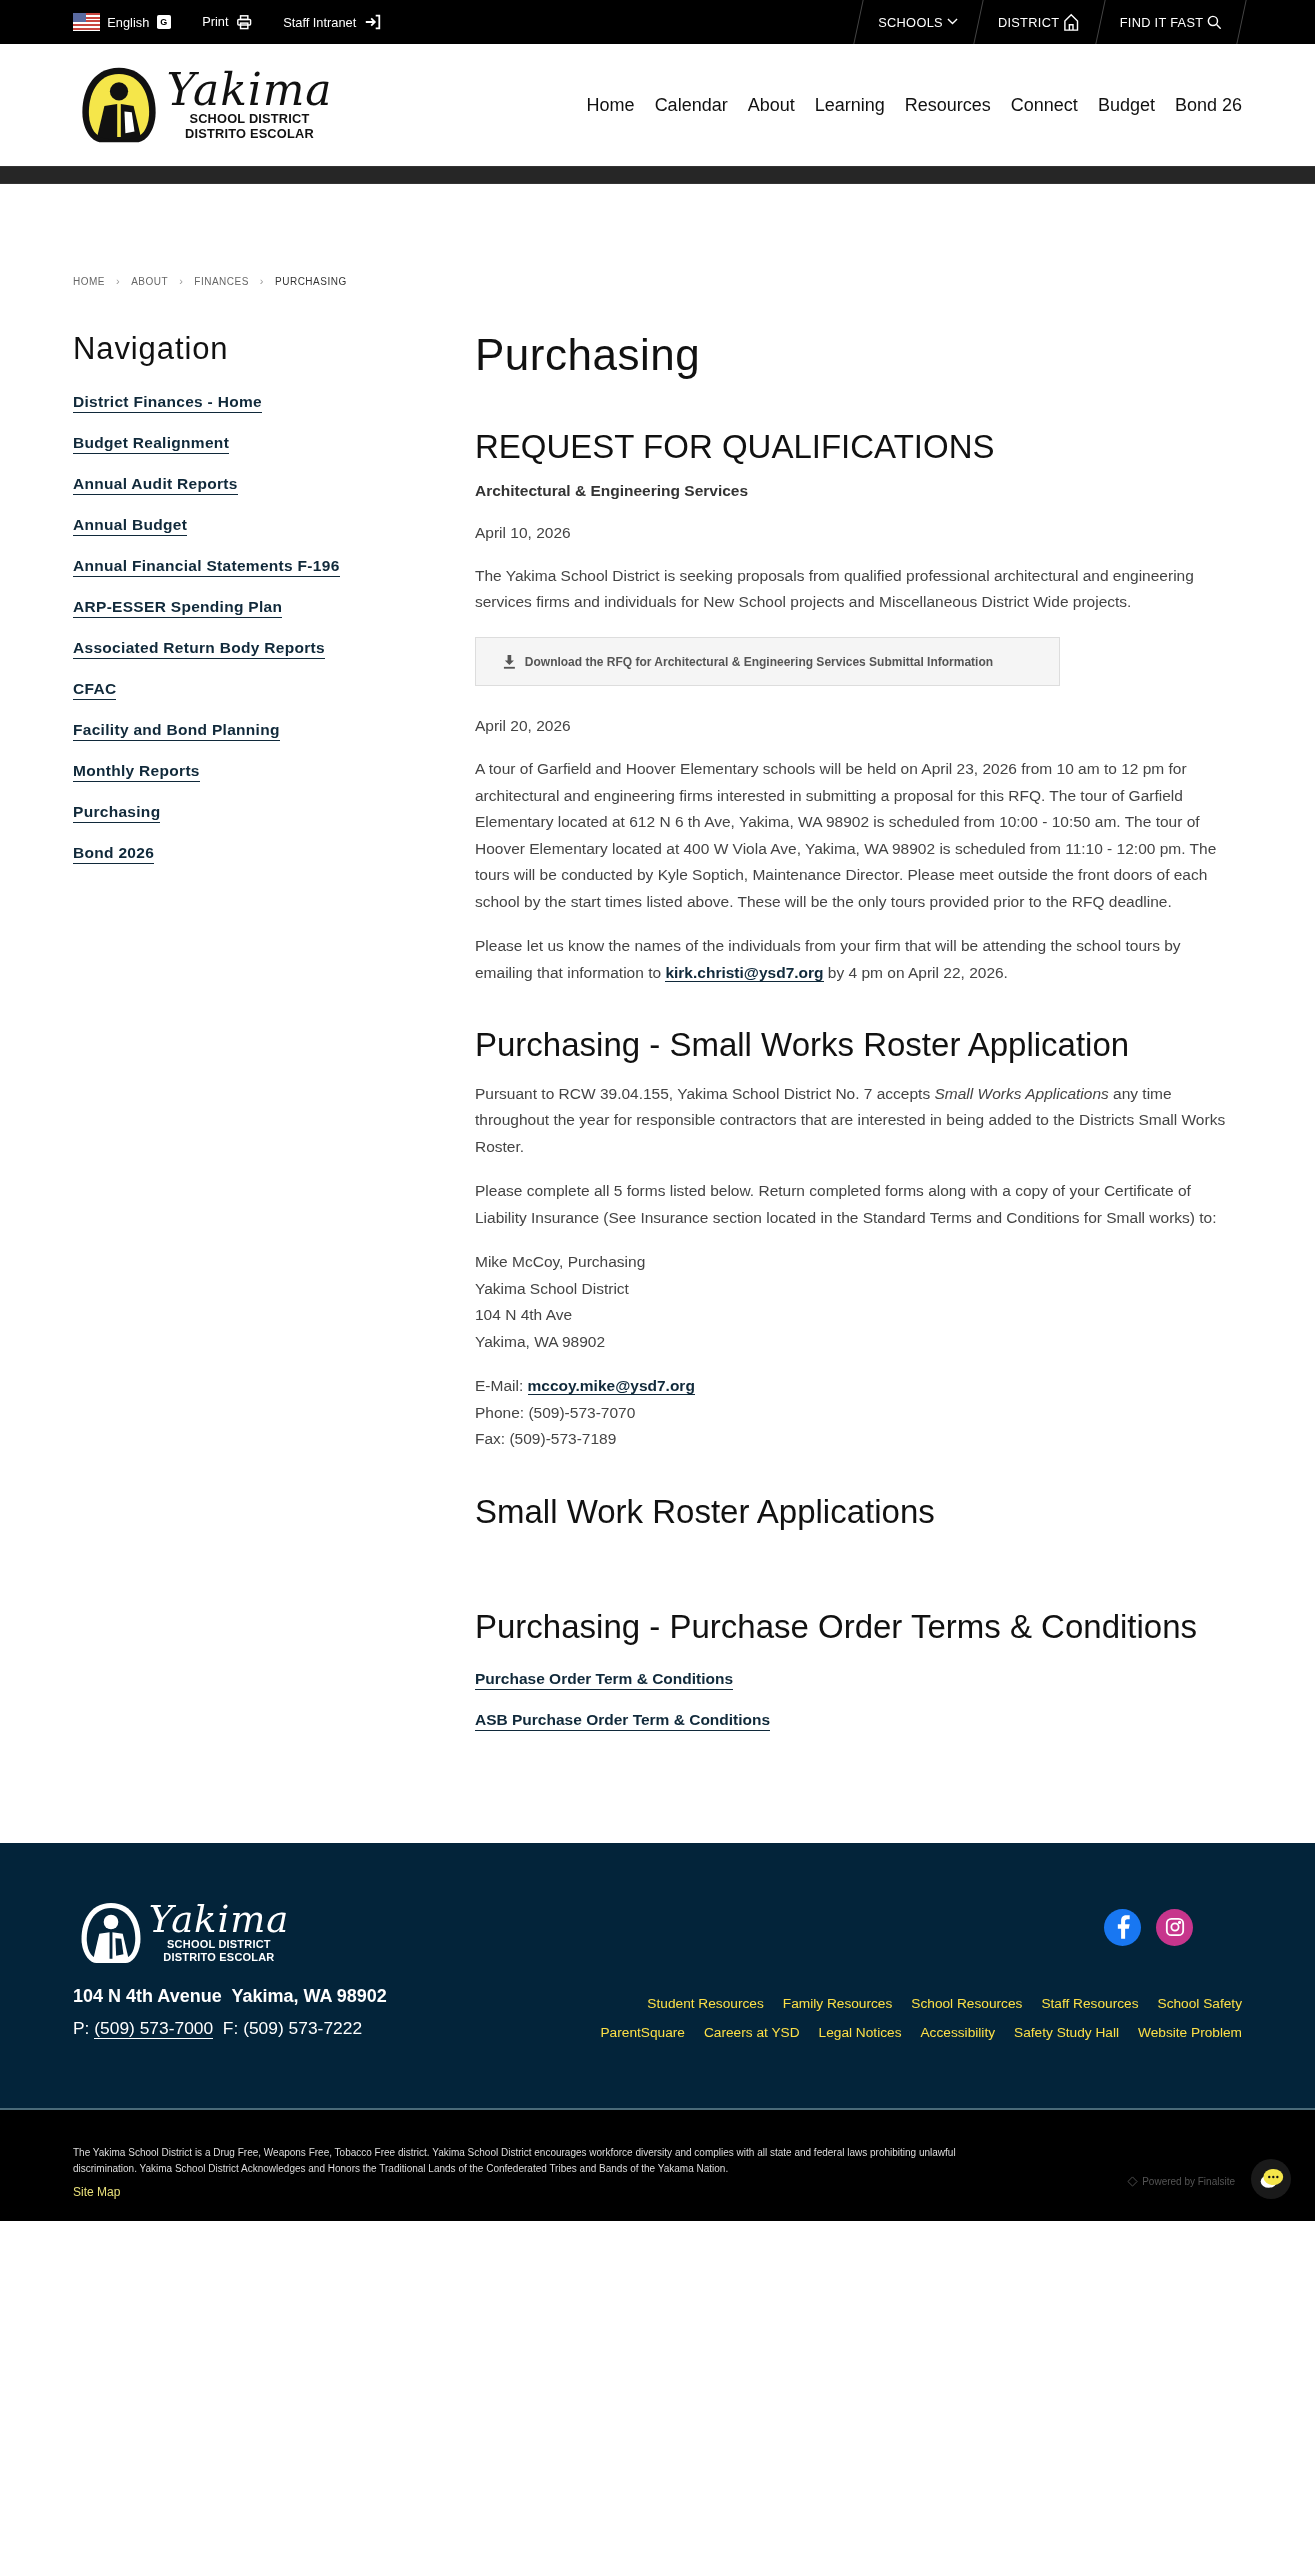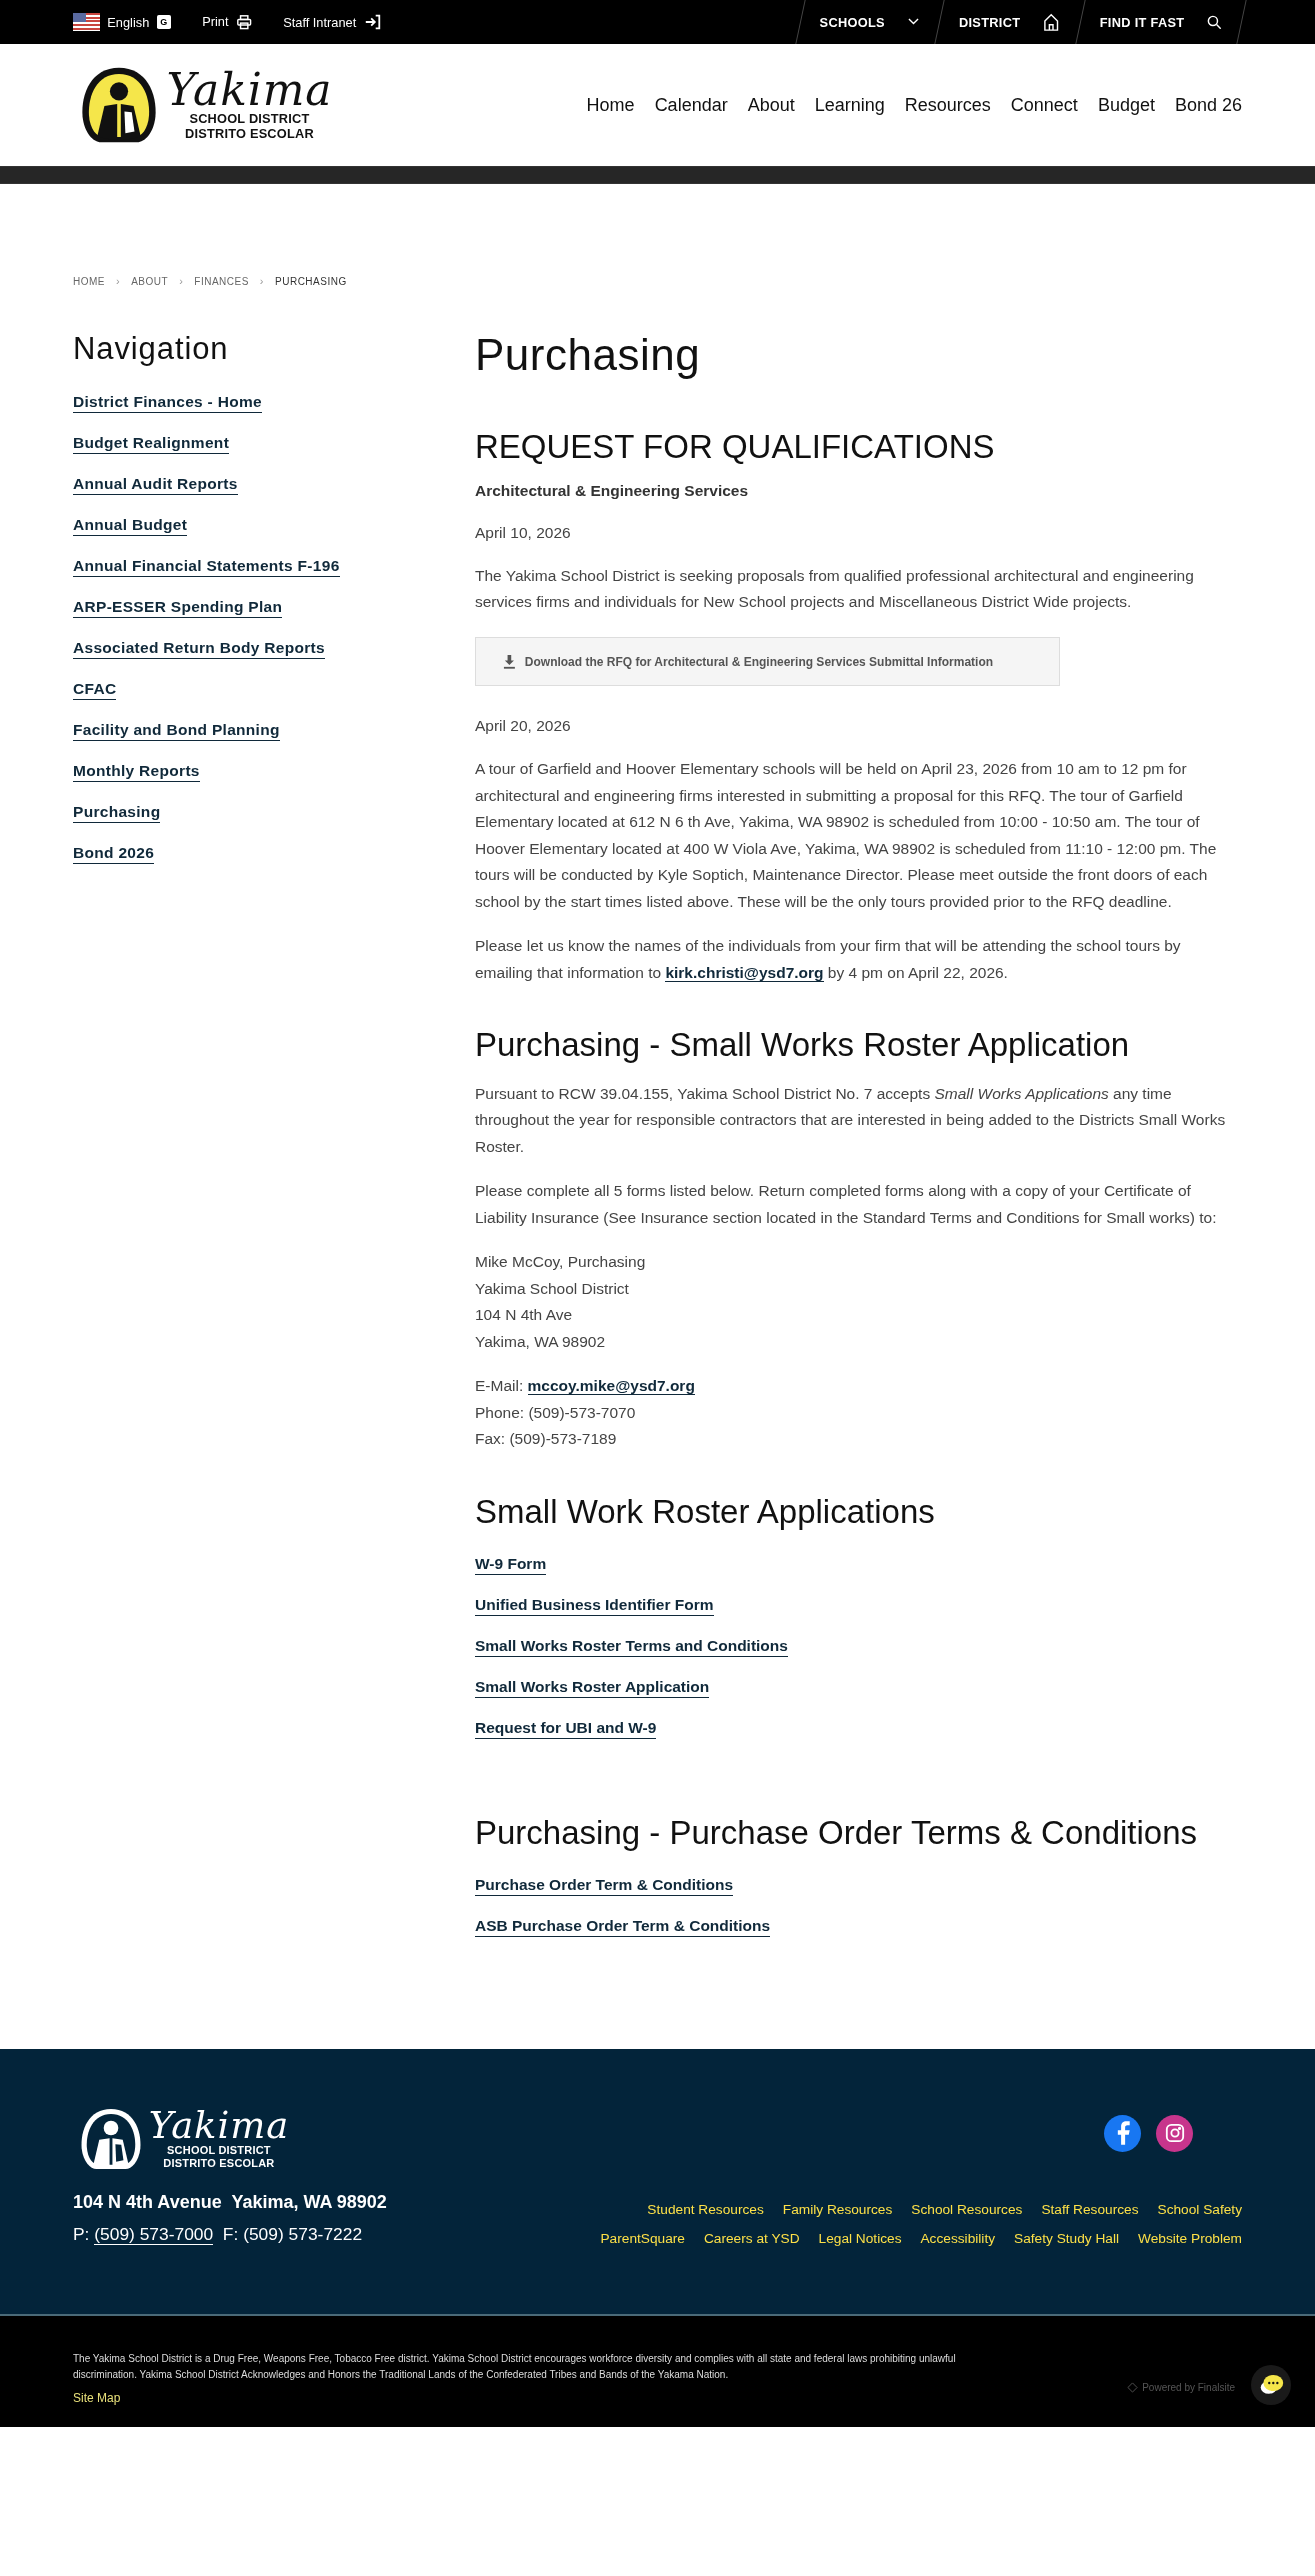--- a/index.html
+++ b/index.html
@@ -7,21 +7,21 @@
   body { font-family: "Liberation Sans", sans-serif; color: #222; }
 
   
   .utility-bar { height: 44px; background: #000; display: flex; align-items: center; justify-content: space-between; padding: 0 73px; color: #fff; font-family: "Liberation Sans", sans-serif; }
   .utility-left { display: flex; align-items: center; gap: 31px; font-size: 12.8px; }
   .util-item { display: flex; align-items: center; gap: 7.3px; color: #fff; text-decoration: none; cursor: pointer; text-align: right; }
   .flag { width: 27px; height: 18px; background: repeating-linear-gradient(#c9453e 0 1.8px, #fff 1.8px 3.7px); position: relative; }
   .flag::before { content: ""; position: absolute; left: 0; top: 0; width: 12.8px; height: 9px; background: #5a6aa0; }
   .gt-icon { width: 14.6px; height: 14.6px; background: #fff; color: #000; font-size: 9px; font-weight: bold; display: inline-flex; align-items: center; justify-content: center; border-radius: 1.8px; }
   .utility-right { display: flex; align-items: stretch; height: 44px; }
-  .util-tab { display: flex; align-items: center; gap: 23px; padding: 0 20px; font-size: 12.8px; font-weight: bold; letter-spacing: 0.3px; position: relative; cursor: pointer; }
+  .util-tab { display: flex; align-items: center; gap: 4px; padding: 0 20px; font-size: 12.8px; font-weight: normal; letter-spacing: 0.3px; position: relative; cursor: pointer; }
   .util-tab::before { content: ""; position: absolute; left: 0; top: 0; bottom: 0; width: 0.9px; background: #444; transform: skewX(-12deg); }
   .util-tab:last-child::after { content: ""; position: absolute; right: 0; top: 0; bottom: 0; width: 0.9px; background: #444; transform: skewX(-12deg); }
 
   
   .site-header { height: 122px; display: flex; align-items: center; justify-content: space-between; padding: 0 73px 0 77px; }
   .logo { display: flex; align-items: center; gap: 5.5px; cursor: pointer; }
   .logo-mark { width: 84px; height: 82px; }
   .logo-text { display: flex; flex-direction: column; align-items: center; }
   .logo-script { font-family: "DejaVu Serif", serif; font-style: italic; font-size: 44px; line-height: 44px; color: #111; letter-spacing: 0.9px; }
   .logo-sub { font-size: 12.8px; line-height: 14.6px; color: #111; font-weight: bold; letter-spacing: 0.2px; }
@@ -227,27 +227,20 @@
         </div>
         <div class="contact-block">
           <p><span>E-Mail: </span><a class="inline-link">mccoy.mike@ysd7.org</a></p>
           <p>Phone: (509)-573-7070</p>
           <p>Fax: (509)-573-7189</p>
         </div>
       </section>
 
       <section class="section-gap">
         <h2>Small Work Roster Applications</h2>
-        <ul class="link-list">
-          <li><a>W-9 Form</a></li>
-          <li><a>Unified Business Identifier Form</a></li>
-          <li><a>Small Works Roster Terms and Conditions</a></li>
-          <li><a>Small Works Roster Application</a></li>
-          <li><a>Request for UBI and W-9</a></li>
-        </ul>
       </section>
 
       <section style="margin-top:77px;">
         <h2>Purchasing - Purchase Order Terms &amp; Conditions</h2>
         <ul class="link-list">
           <li><a>Purchase Order Term &amp; Conditions</a></li>
           <li><a>ASB Purchase Order Term &amp; Conditions</a></li>
         </ul>
       </section>
     </main>

